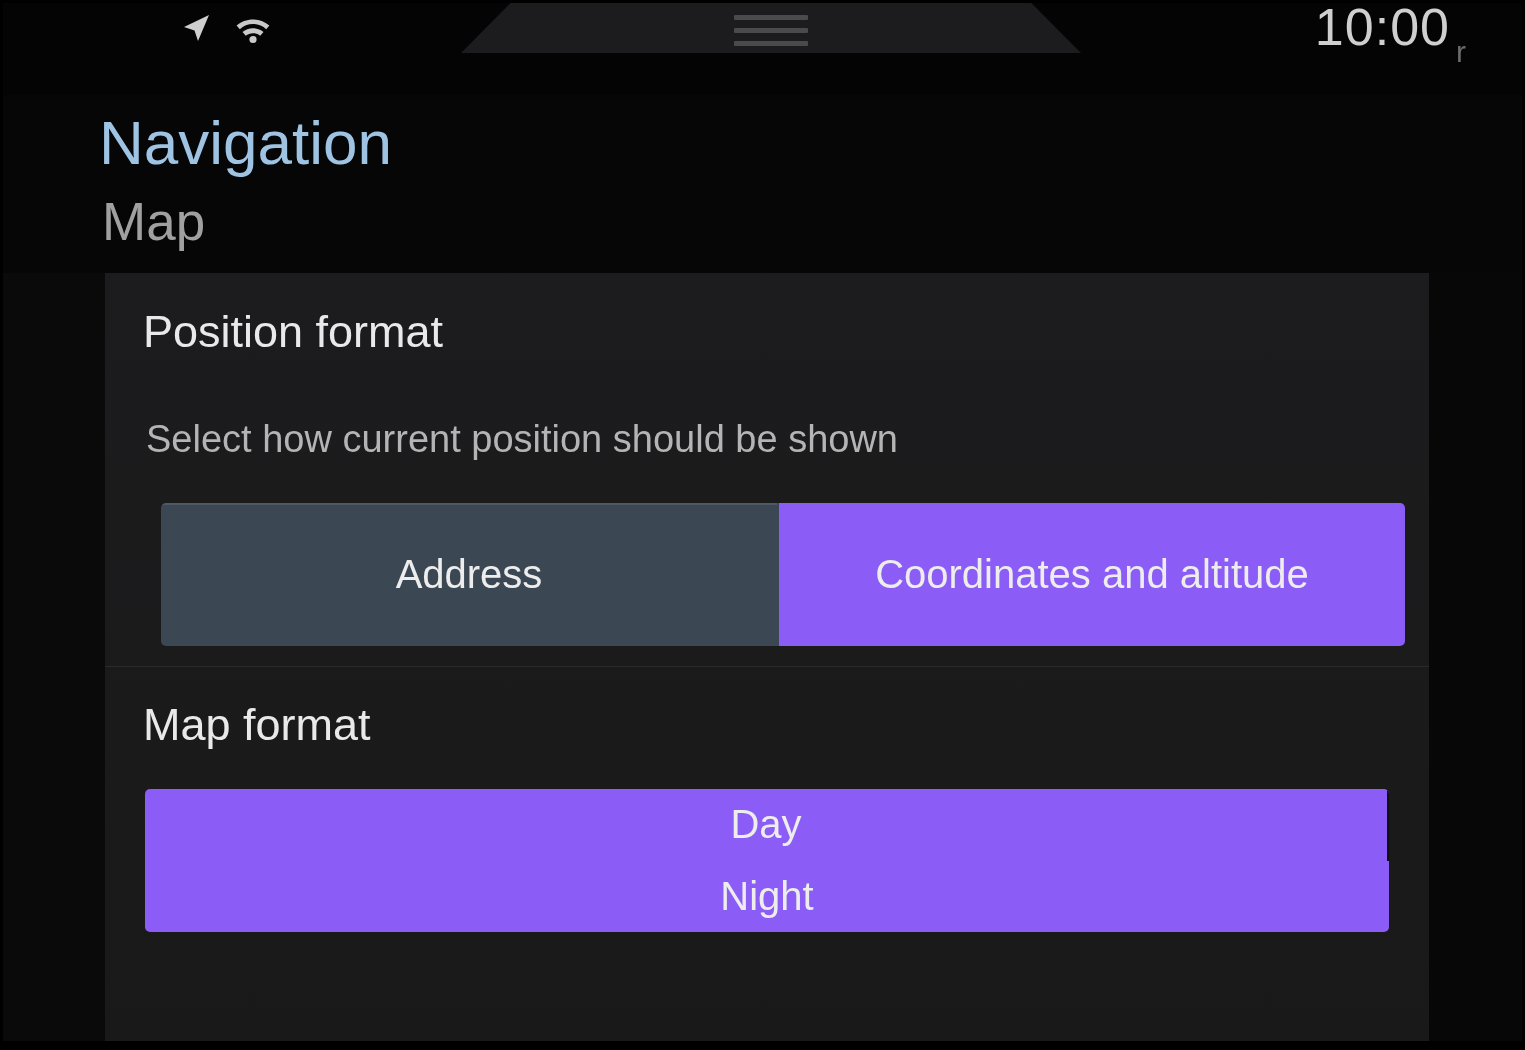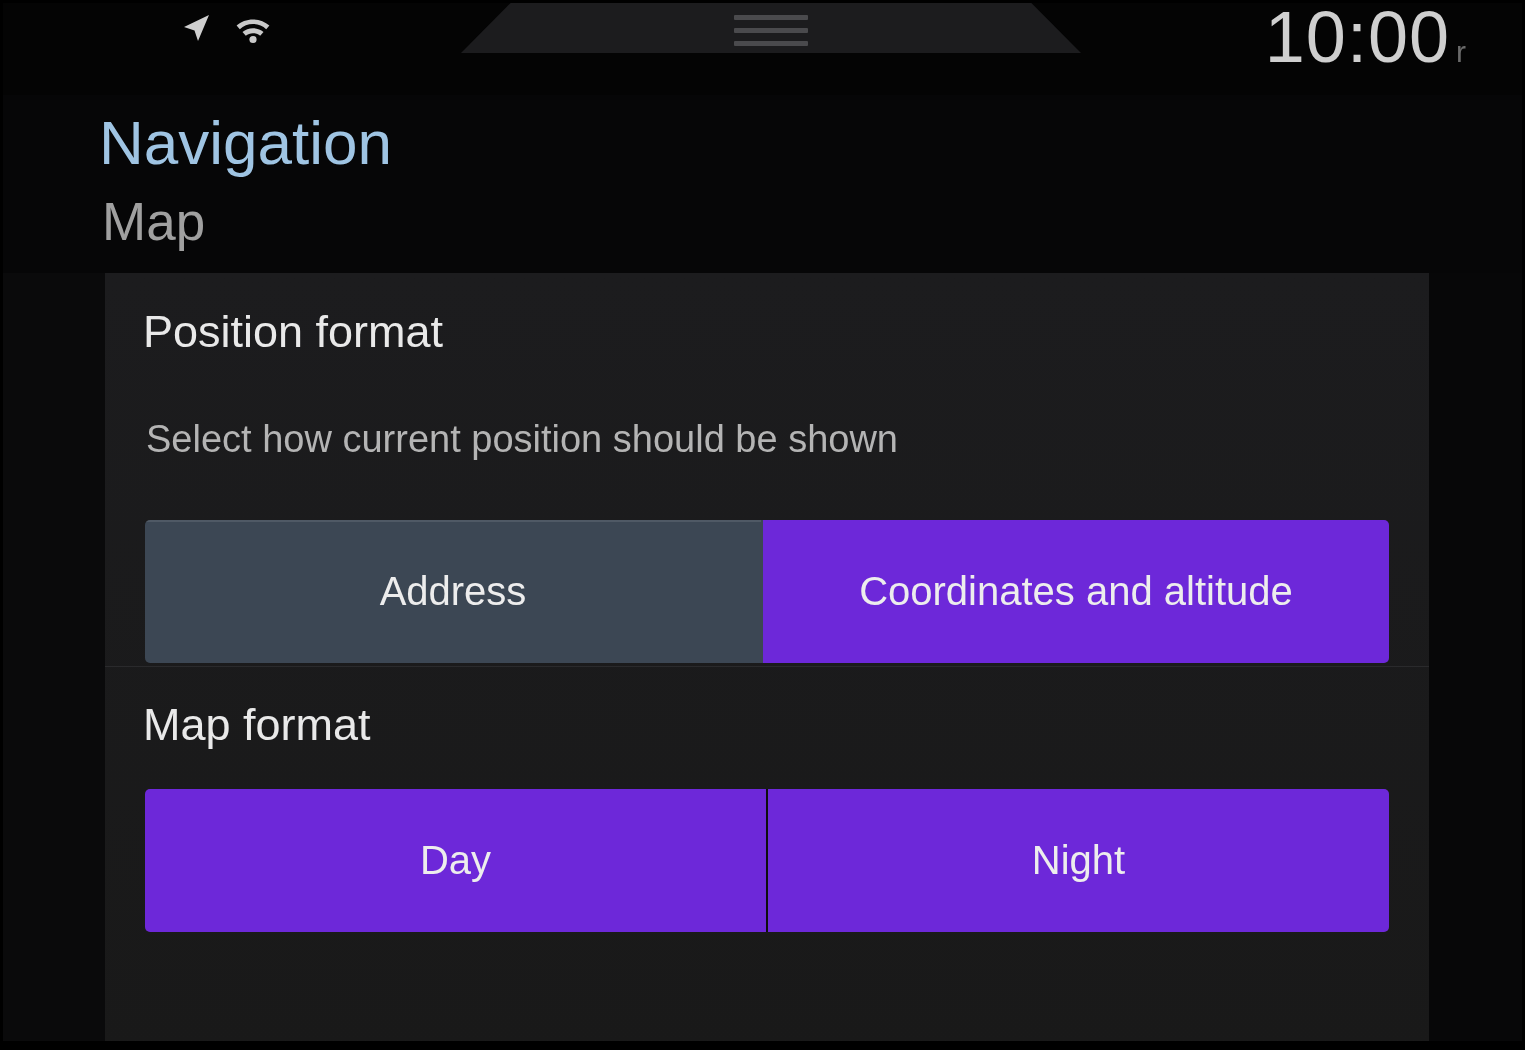--- a/index.html
+++ b/index.html
@@ -68,21 +68,21 @@
     height: 5px;
     background: #4a4a4d;
     border-radius: 1px;
   }
 
   .clock {
     position: absolute;
     right: 78px;
     top: -2px;
     color: #cfcfcf;
-    font-size: 72px;
+    font-size: 52px;
     letter-spacing: 1px;
     line-height: 1;
     font-weight: 300;
   }
   .clock-suffix {
     position: absolute;
     right: 62px;
     top: 34px;
     color: #6a6a6a;
     font-size: 30px;
@@ -178,30 +178,30 @@
   .segmented {
     position: absolute;
     left: 40px;
     display: flex;
     width: 1244px;
     height: 143px;
     border-radius: 5px;
     overflow: hidden;
     background: #202022;
   }
-  .seg-pos { top: 247px; }
-  .seg-design { top: 123px; }
+  .seg-pos { top: 230px; margin-left: 16px; }
+  .seg-design { top: 123px; flex-direction: column; }
 
   .segment {
     flex: 1 1 0;
     position: relative;
     display: flex;
     align-items: center;
     justify-content: center;
-    background: #6d28d9;
+    background: #8b5cf6;
     color: #ededed;
     font-size: 40px;
     font-weight: 300;
     border-right: 2px solid #0e0e0f;
     box-sizing: border-box;
     user-select: none;
   }
   .segment:last-child { border-right: none; }
   .segment.selected {
     background: #3c4754;

